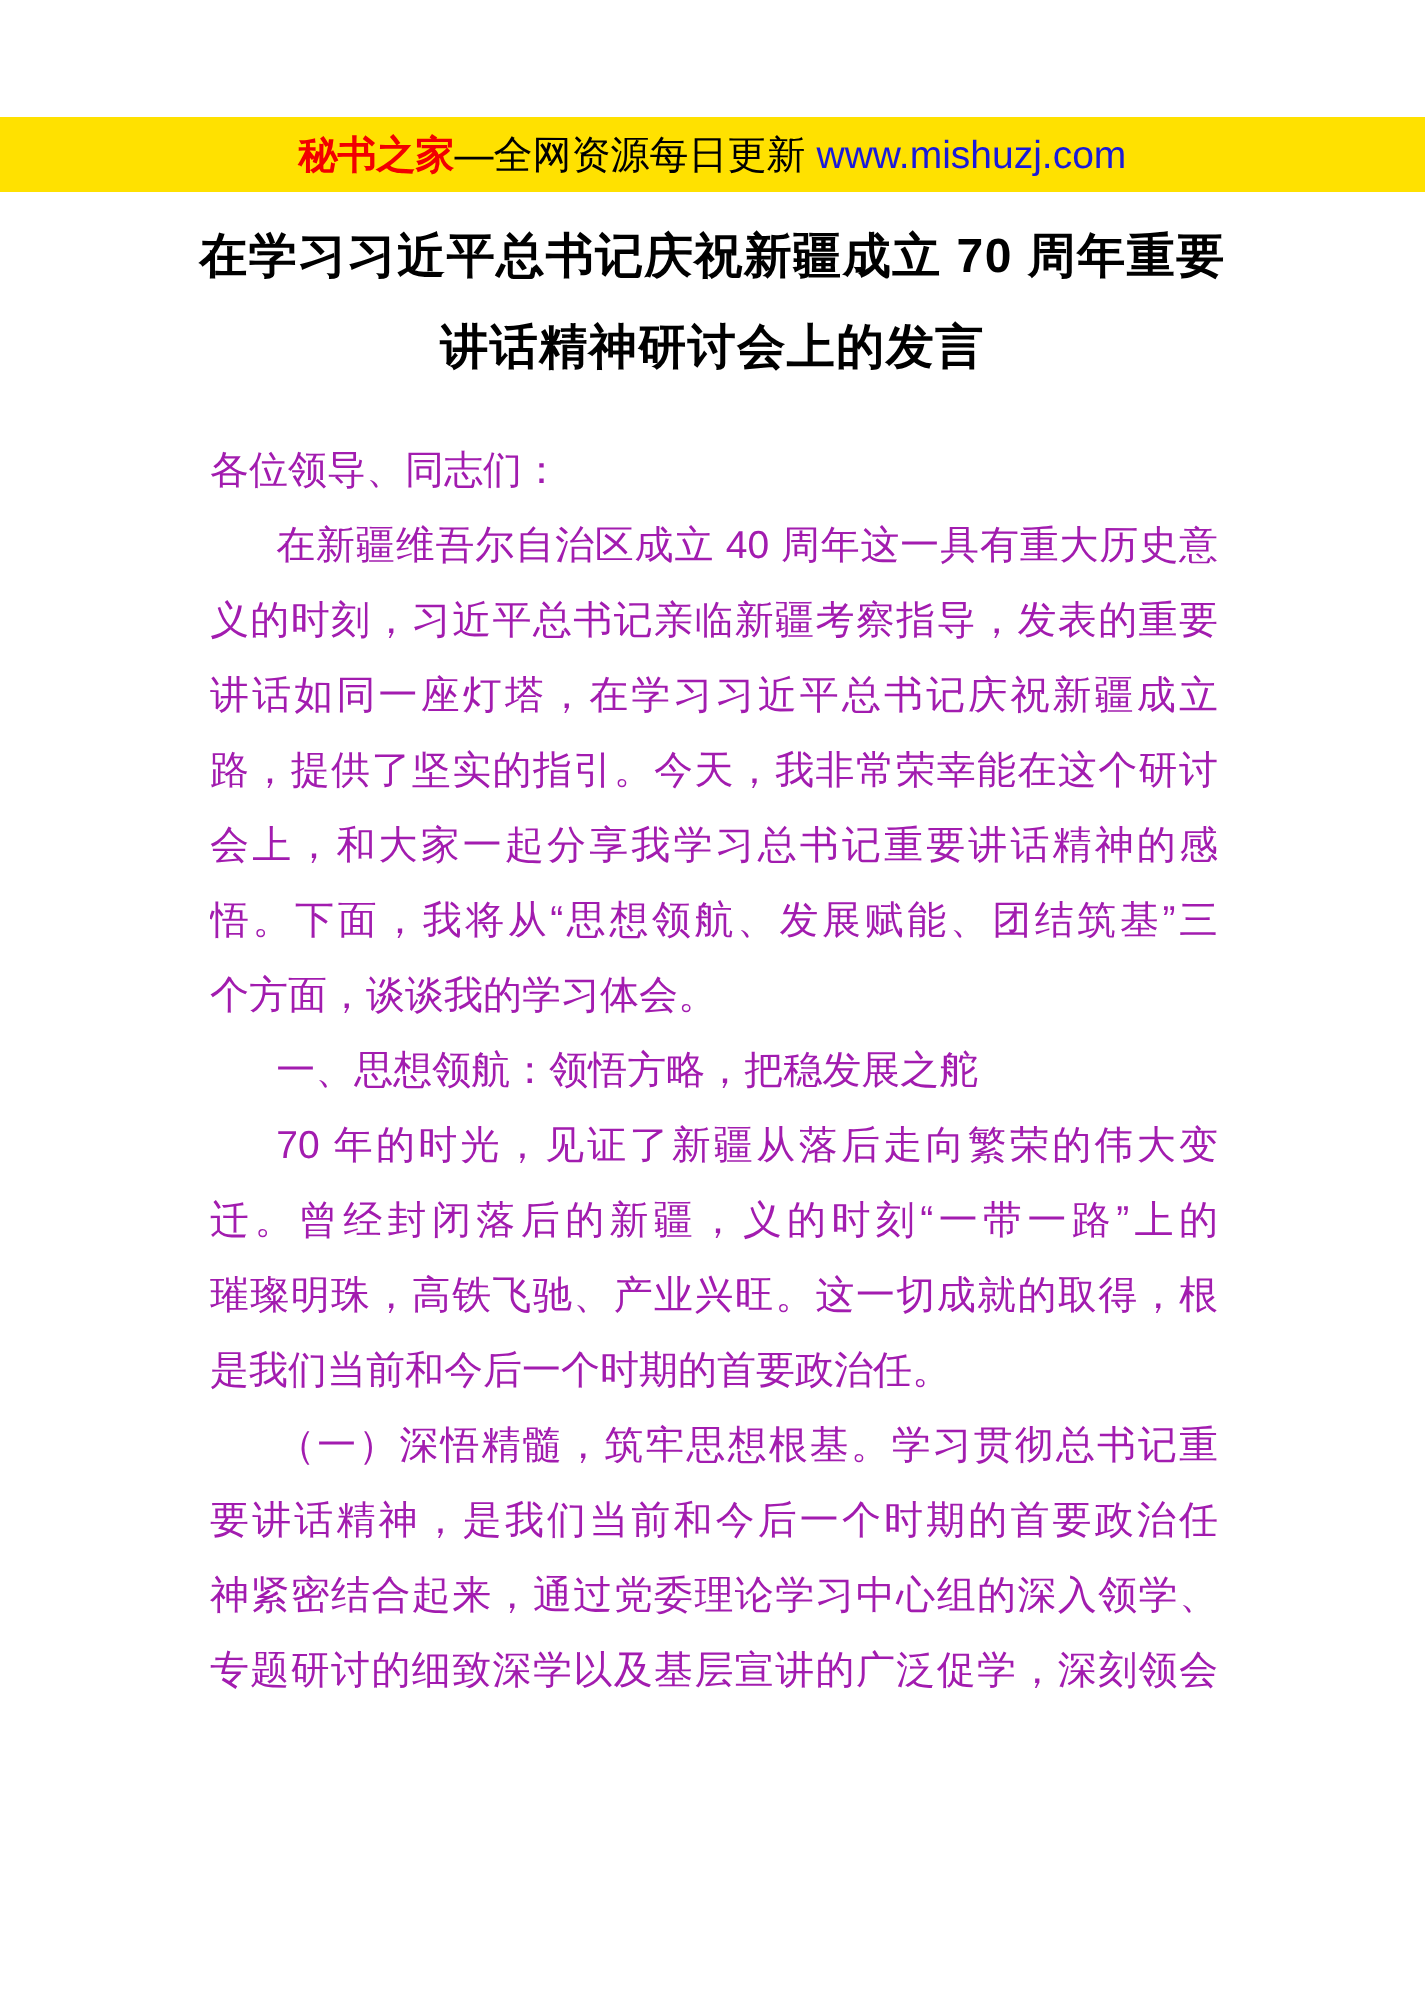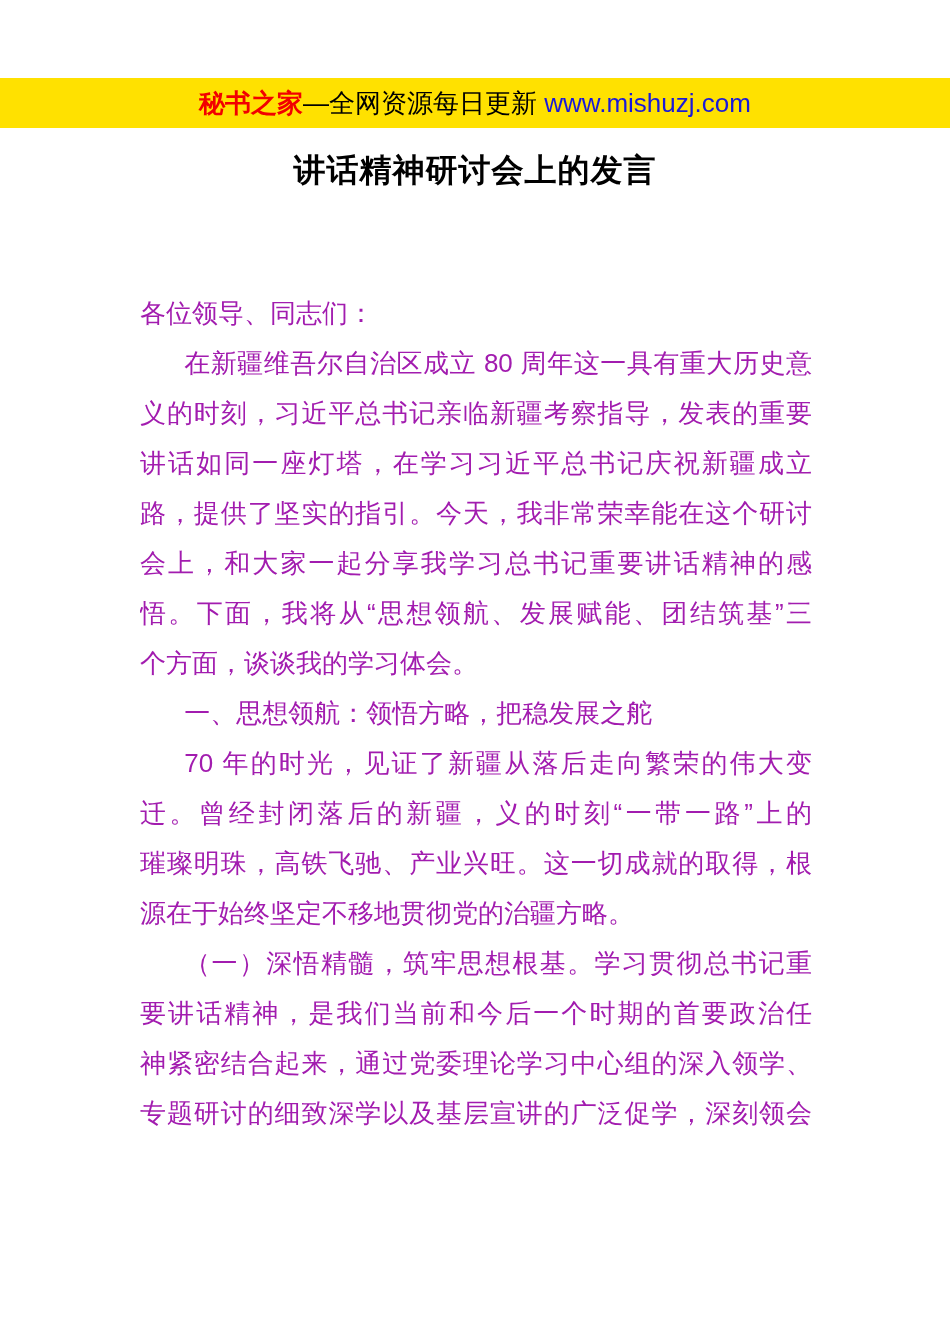--- a/index.html
+++ b/index.html
@@ -54,36 +54,37 @@
 </head>
 <body>
 
 <div class="page">
 
   <div class="banner" style="background: rgb(255, 225, 0);">
     <span class="site" style="color: rgb(242, 0, 0);">秘书之家</span><span class="tag" style="color: rgb(0, 0, 0);">—全网资源每日更新 </span><span class="url" style="color: rgb(26, 26, 217);">www.mishuzj.com</span>
   </div>
 
   <div class="title">
+    <div>在学习习近平总书记庆祝新疆成立 70 周年重要</div>
     <div>讲话精神研讨会上的发言</div>
   </div>
 
   <div class="content" style="color: #a21caf;">
       <div class="line">各位领导、同志们：</div>
-      <div class="line stretch indent">在新疆维吾尔自治区成立 80 周年这一具有重大历史意</div>
+      <div class="line stretch indent">在新疆维吾尔自治区成立 40 周年这一具有重大历史意</div>
       <div class="line stretch">义的时刻，习近平总书记亲临新疆考察指导，发表的重要</div>
       <div class="line stretch">讲话如同一座灯塔，在学习习近平总书记庆祝新疆成立</div>
       <div class="line stretch">路，提供了坚实的指引。今天，我非常荣幸能在这个研讨</div>
       <div class="line stretch">会上，和大家一起分享我学习总书记重要讲话精神的感</div>
       <div class="line stretch">悟。下面，我将从“思想领航、发展赋能、团结筑基”三</div>
       <div class="line">个方面，谈谈我的学习体会。</div>
       <div class="line indent">一、思想领航：领悟方略，把稳发展之舵</div>
       <div class="line stretch indent">70 年的时光，见证了新疆从落后走向繁荣的伟大变</div>
       <div class="line stretch">迁。曾经封闭落后的新疆，义的时刻“一带一路”上的</div>
       <div class="line stretch">璀璨明珠，高铁飞驰、产业兴旺。这一切成就的取得，根</div>
-      <div class="line">源在于始终坚定不移地贯彻党的治疆方略。</div>
+      <div class="line">是我们当前和今后一个时期的首要政治任。</div>
       <div class="line stretch indent">（一）深悟精髓，筑牢思想根基。学习贯彻总书记重</div>
       <div class="line stretch">要讲话精神，是我们当前和今后一个时期的首要政治任</div>
       <div class="line stretch">神紧密结合起来，通过党委理论学习中心组的深入领学、</div>
       <div class="line stretch">专题研讨的细致深学以及基层宣讲的广泛促学，深刻领会</div>
     </div>
 
 </div>
 
 </body></html>

